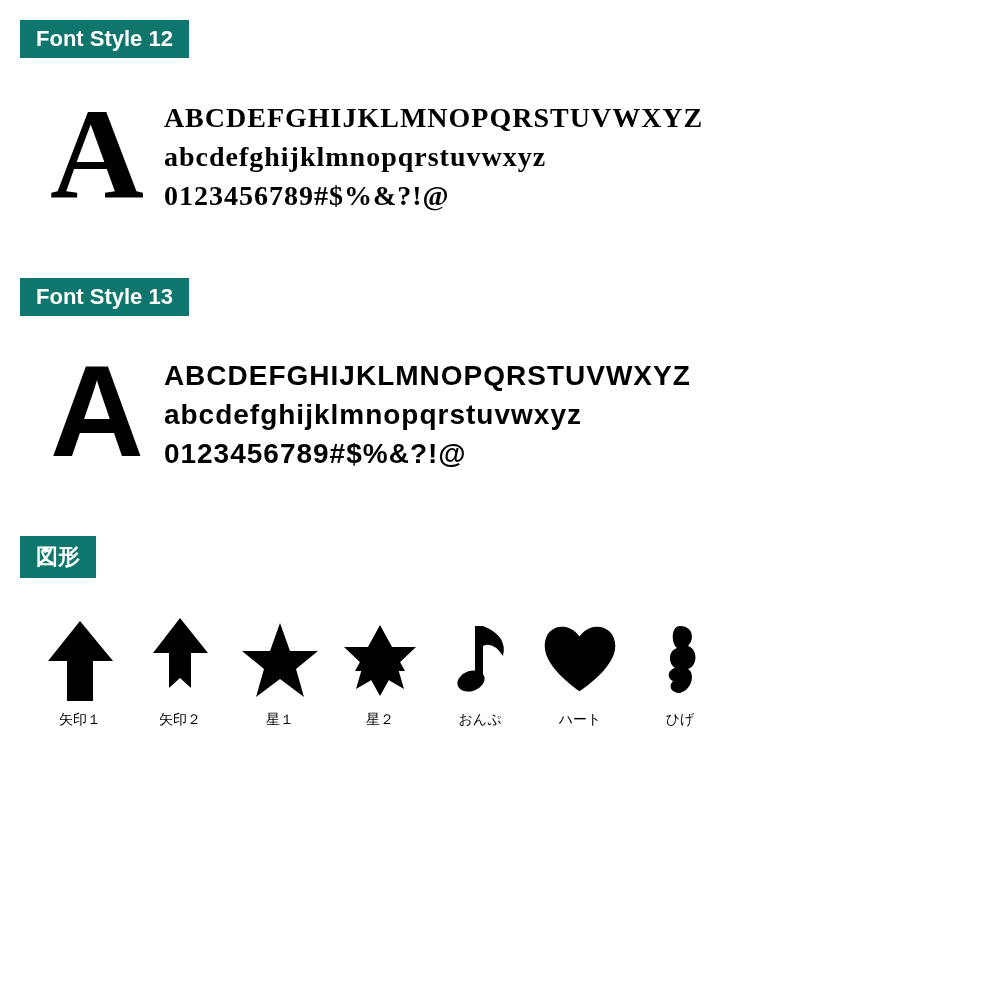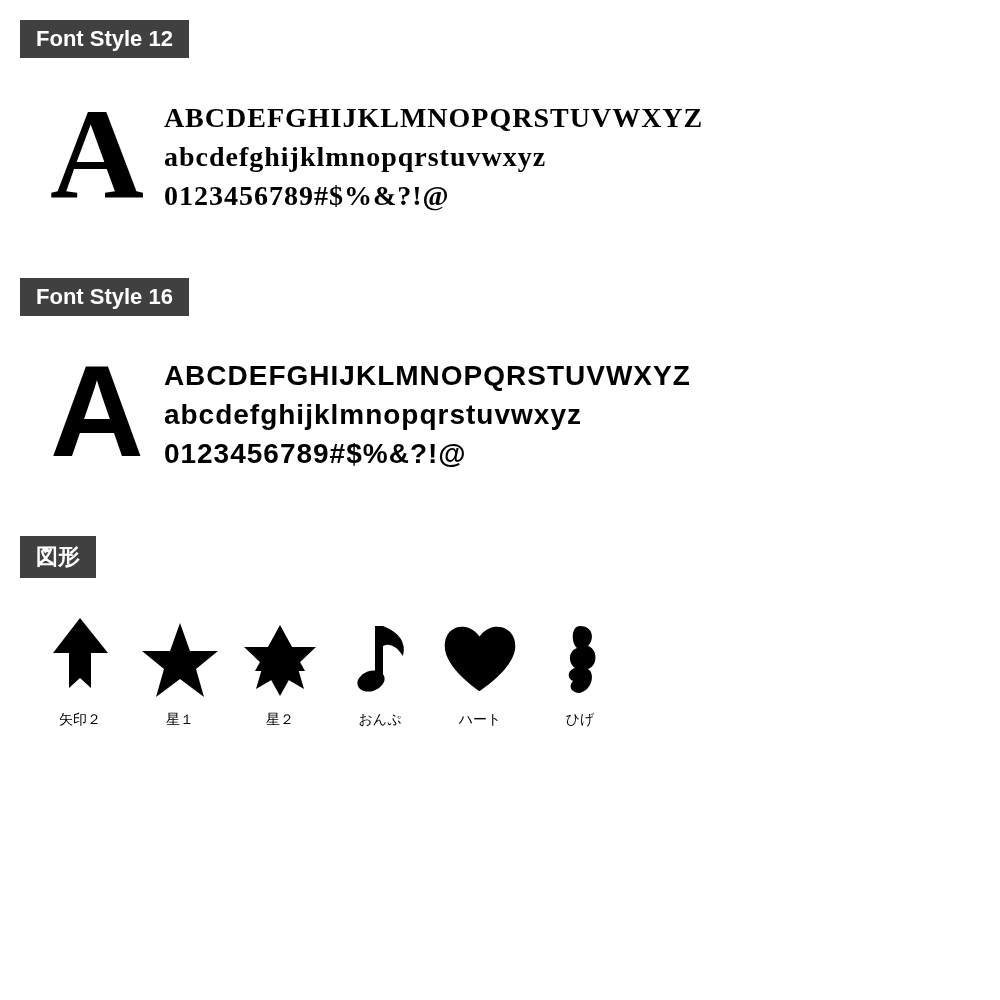--- a/index.html
+++ b/index.html
@@ -12,21 +12,21 @@
     }
 
     .page {
       width: 1000px;
       padding: 20px 20px 30px 20px;
     }
 
     
     .section-label {
       display: inline-block;
-      background: #404040;
+      background: #0f766e;
       color: #ffffff;
       font-size: 22px;
       font-weight: bold;
       padding: 6px 16px;
       margin-bottom: 20px;
       font-family: sans-serif;
     }
 
     
     .font-section {
@@ -130,35 +130,43 @@
       <div class="big-letter">A</div>
       <div class="font-chars">
         <div class="line">ABCDEFGHIJKLMNOPQRSTUVWXYZ</div>
         <div class="line">abcdefghijklmnopqrstuvwxyz</div>
         <div class="line">0123456789#$%&amp;?!@</div>
       </div>
     </div>
   </div>
 
   <div class="font-section font-style-13">
-    <div class="section-label">Font Style 16</div>
+    <div class="section-label">Font Style 13</div>
     <div class="font-demo font-style-13">
       <div class="big-letter">A</div>
       <div class="font-chars">
         <div class="line">ABCDEFGHIJKLMNOPQRSTUVWXYZ</div>
         <div class="line">abcdefghijklmnopqrstuvwxyz</div>
         <div class="line">0123456789#$%&amp;?!@</div>
       </div>
     </div>
   </div>
 
   <div class="shapes-section">
     <div class="section-label">図形</div>
     <div class="shapes-grid">
 
+      <div class="shape-item">
+        <div class="shape-icon">
+          <svg width="65" height="80" viewBox="0 0 65 80">
+            <polygon points="32,0 65,40 45,40 45,80 19,80 19,40 0,40" fill="#000"></polygon>
+          </svg>
+        </div>
+        <span class="shape-label">矢印１</span>
+      </div>
 
       <div class="shape-item">
         <div class="shape-icon">
           <svg width="55" height="85" viewBox="0 0 55 85">
 
             <polygon points="27,0 55,35 38,35 38,70 27,60 16,70 16,35 0,35" fill="#000"></polygon>
           </svg>
         </div>
         <span class="shape-label">矢印２</span>
       </div>

